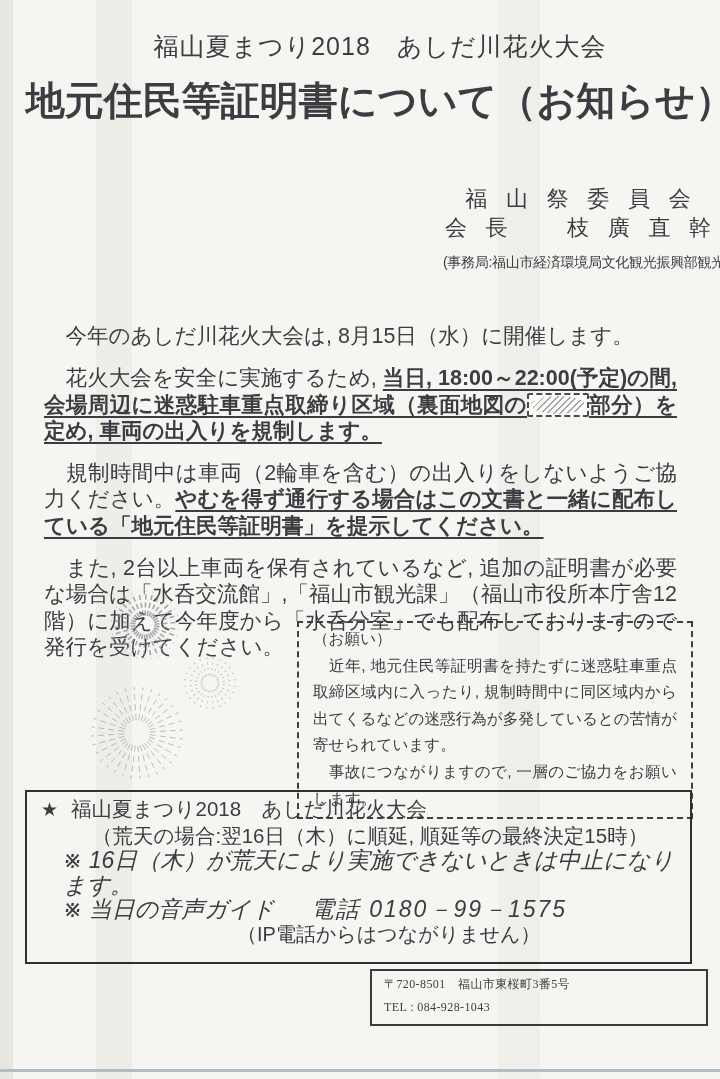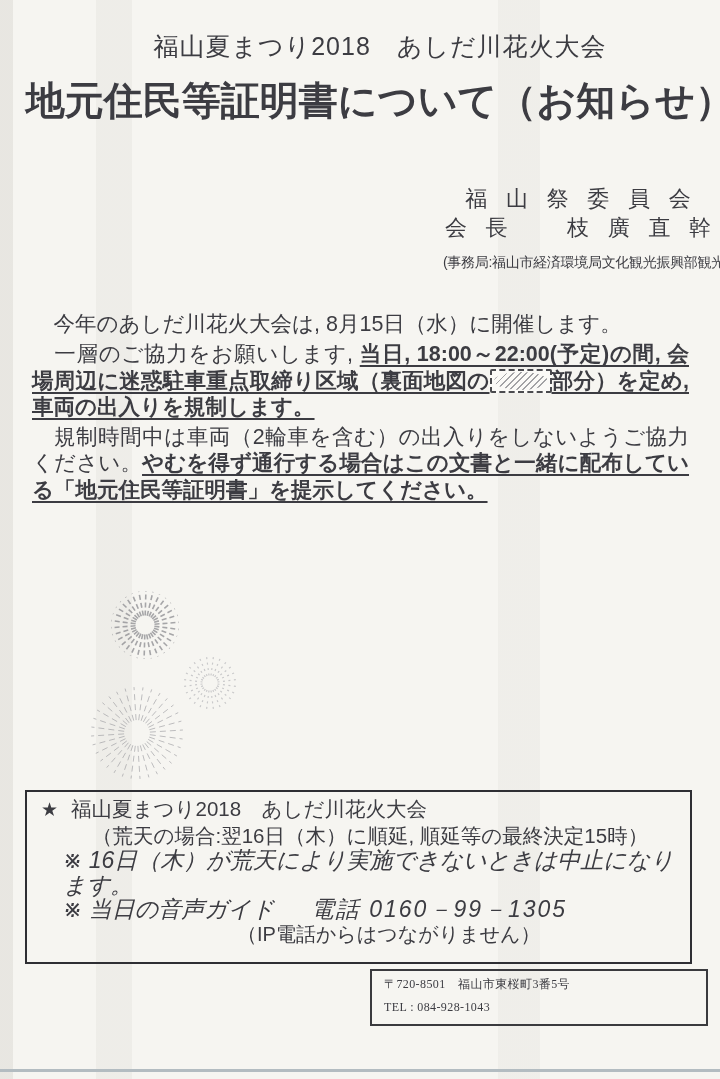--- a/index.html
+++ b/index.html
@@ -26,21 +26,21 @@
     font-size:39px;font-weight:600;margin:0;
   }
   .committee{position:absolute;top:184px;left:443px;width:270px;text-align:center;}
   .spread{font-size:22px;line-height:29px;letter-spacing:0.85em;margin-right:-0.85em;white-space:nowrap;}
   .c-note{font-size:14px;line-height:24px;letter-spacing:-0.3px;white-space:nowrap;margin-top:8px;}
 
   .bodytext{
     position:absolute;top:307px;left:28px;width:665px;
     font-size:21.5px;line-height:26.3px;text-align:justify;
   }
-  .bodytext p{margin:4px;}
+  .bodytext p{margin:16px;}
   .bu{
     font-weight:600;text-decoration:underline;
     text-decoration-thickness:1.6px;text-underline-offset:4px;
   }
   .hatch-marker{
     display:inline-block;width:58px;height:20px;border:2.6px dashed #4a4a4e;
     border-radius:2px;vertical-align:-5px;position:relative;background:#fbfaf7;
   }
   .hatch-ellipse{
     position:absolute;left:2px;right:2px;top:1px;bottom:1px;border-radius:50%;
@@ -87,22 +87,23 @@
   <h1 class="title">地元住民等証明書について（お知らせ）</h1>
 
   <div class="committee">
     <div class="spread">福山祭委員会</div>
     <div class="spread">会長　枝廣直幹</div>
     <div class="c-note">(事務局:福山市経済環境局文化観光振興部観光課)</div>
   </div>
 
   <div class="bodytext">
     <p><span>　今年のあしだ川花火大会は, 8月15日（水）に開催します。</span></p>
-    <p><span>　一層のご協力をお願いします, </span><span class="bu">当日, 18:00～22:00(予定)の間, 会場周辺に迷惑駐車重点取締り区域（裏面地図の</span><span class="hatch-marker"><span class="hatch-ellipse"></span></span><span class="bu">部分）を定め, 車両の出入りを規制します。</span></p>
+    <p><span>　花火大会を安全に実施するため, </span><span class="bu">当日, 18:00～22:00(予定)の間, 会場周辺に迷惑駐車重点取締り区域（裏面地図の</span><span class="hatch-marker"><span class="hatch-ellipse"></span></span><span class="bu">部分）を定め, 車両の出入りを規制します。</span></p>
     <p><span>　規制時間中は車両（2輪車を含む）の出入りをしないようご協力ください。</span><span class="bu">やむを得ず通行する場合はこの文書と一緒に配布している「地元住民等証明書」を提示してください。</span></p>
+    <p><span>　また, 2台以上車両を保有されているなど, 追加の証明書が必要な場合は「水呑交流館」,「福山市観光課」（福山市役所本庁舎12階）に加えて今年度から「水呑分室」でも配布しておりますので発行を受けてください。</span></p>
   </div>
 
   <svg class="fireworks" width="260" height="230">
       <line x1="102.4" y1="58.2" x2="126.7" y2="61.4" stroke="#85858a" stroke-width="1.6" stroke-dasharray="5 3" opacity="0.7"></line>
       <line x1="102.0" y1="60.2" x2="125.1" y2="68.3" stroke="#85858a" stroke-width="1.6" stroke-dasharray="5 3" opacity="0.7"></line>
       <line x1="101.1" y1="62.0" x2="122.0" y2="74.7" stroke="#85858a" stroke-width="1.6" stroke-dasharray="5 3" opacity="0.7"></line>
       <line x1="99.9" y1="63.5" x2="117.7" y2="80.4" stroke="#85858a" stroke-width="1.6" stroke-dasharray="5 3" opacity="0.7"></line>
       <line x1="98.4" y1="64.8" x2="112.3" y2="85.0" stroke="#85858a" stroke-width="1.6" stroke-dasharray="5 3" opacity="0.7"></line>
       <line x1="96.7" y1="65.8" x2="106.0" y2="88.4" stroke="#85858a" stroke-width="1.6" stroke-dasharray="5 3" opacity="0.7"></line>
       <line x1="94.7" y1="66.4" x2="99.2" y2="90.4" stroke="#85858a" stroke-width="1.6" stroke-dasharray="5 3" opacity="0.7"></line>
@@ -180,26 +181,31 @@
       <line x1="86.7" y1="152.2" x2="91.0" y2="119.4" stroke="#96969b" stroke-width="1" stroke-dasharray="6 4" opacity="0.6"></line>
       <line x1="89.1" y1="152.8" x2="99.7" y2="121.4" stroke="#96969b" stroke-width="1" stroke-dasharray="6 4" opacity="0.6"></line>
       <line x1="91.4" y1="153.8" x2="108.0" y2="125.1" stroke="#96969b" stroke-width="1" stroke-dasharray="6 4" opacity="0.6"></line>
       <line x1="93.5" y1="155.3" x2="115.3" y2="130.4" stroke="#96969b" stroke-width="1" stroke-dasharray="6 4" opacity="0.6"></line>
       <line x1="95.2" y1="157.1" x2="121.5" y2="137.0" stroke="#96969b" stroke-width="1" stroke-dasharray="6 4" opacity="0.6"></line>
       <line x1="96.5" y1="159.3" x2="126.2" y2="144.6" stroke="#96969b" stroke-width="1" stroke-dasharray="6 4" opacity="0.6"></line>
       <line x1="97.4" y1="161.7" x2="129.4" y2="153.1" stroke="#96969b" stroke-width="1" stroke-dasharray="6 4" opacity="0.6"></line>
       <line x1="97.9" y1="164.1" x2="130.9" y2="162.0" stroke="#96969b" stroke-width="1" stroke-dasharray="6 4" opacity="0.6"></line>
     </svg>
 
+  <div class="request-box">
+    <div>（お願い）</div>
+    <p>　近年, 地元住民等証明書を持たずに迷惑駐車重点取締区域内に入ったり, 規制時間中に同区域内から出てくるなどの迷惑行為が多発しているとの苦情が寄せられています。</p>
+    <p>　事故につながりますので, 一層のご協力をお願いします。</p>
+  </div>
 
   <div class="event-box">
     <div><span class="star">★</span><span>福山夏まつり2018　あしだ川花火大会</span></div>
     <div class="e-indent">（荒天の場合:翌16日（木）に順延, 順延等の最終決定15時）</div>
     <div class="e-note">※ 16日（木）が荒天により実施できないときは中止になります。</div>
-    <div class="e-note"><span>※ 当日の音声ガイド</span><span class="e-phone">電話 0160－99－1305</span></div>
+    <div class="e-note"><span>※ 当日の音声ガイド</span><span class="e-phone">電話 0180－99－1575</span></div>
     <div class="e-ip">（IP電話からはつながりません）</div>
   </div>
 
   <div class="contact-box">
     <div class="ct-line">〒720-8501　福山市東桜町3番5号</div>
     <div class="ct-line">TEL : 084-928-1043</div>
   </div>
 
   <div class="scan-edge"></div>
 </div>

